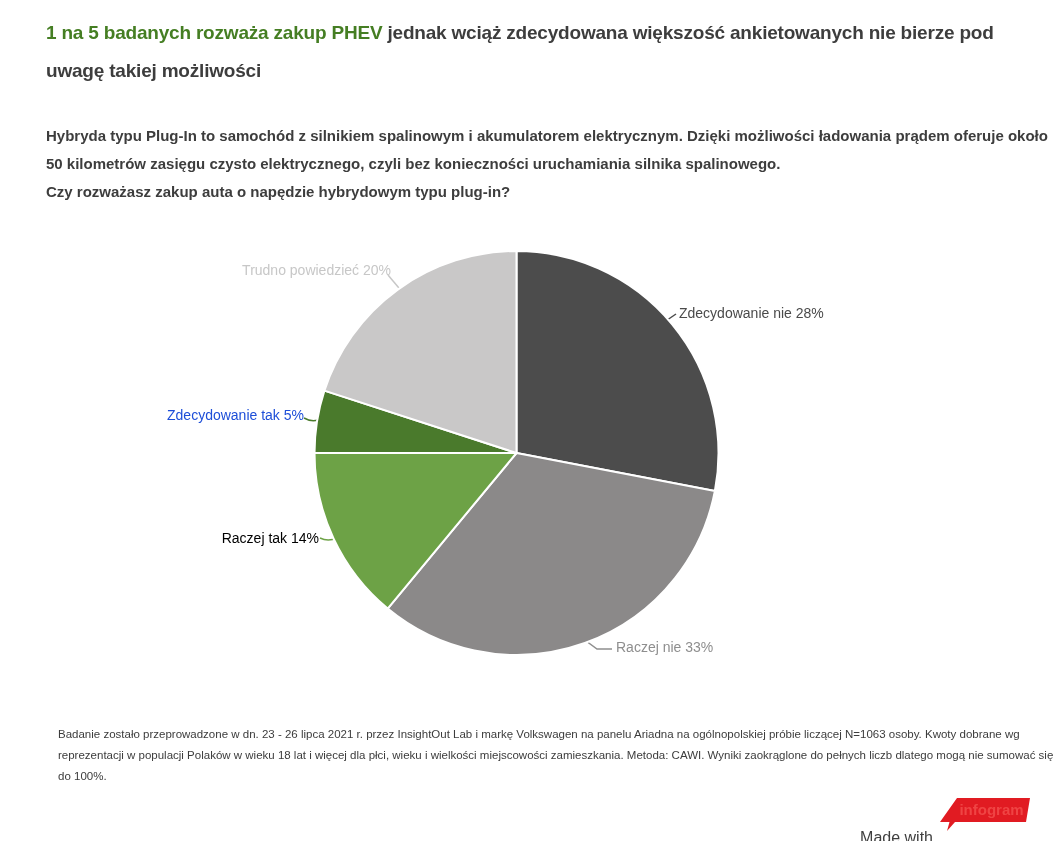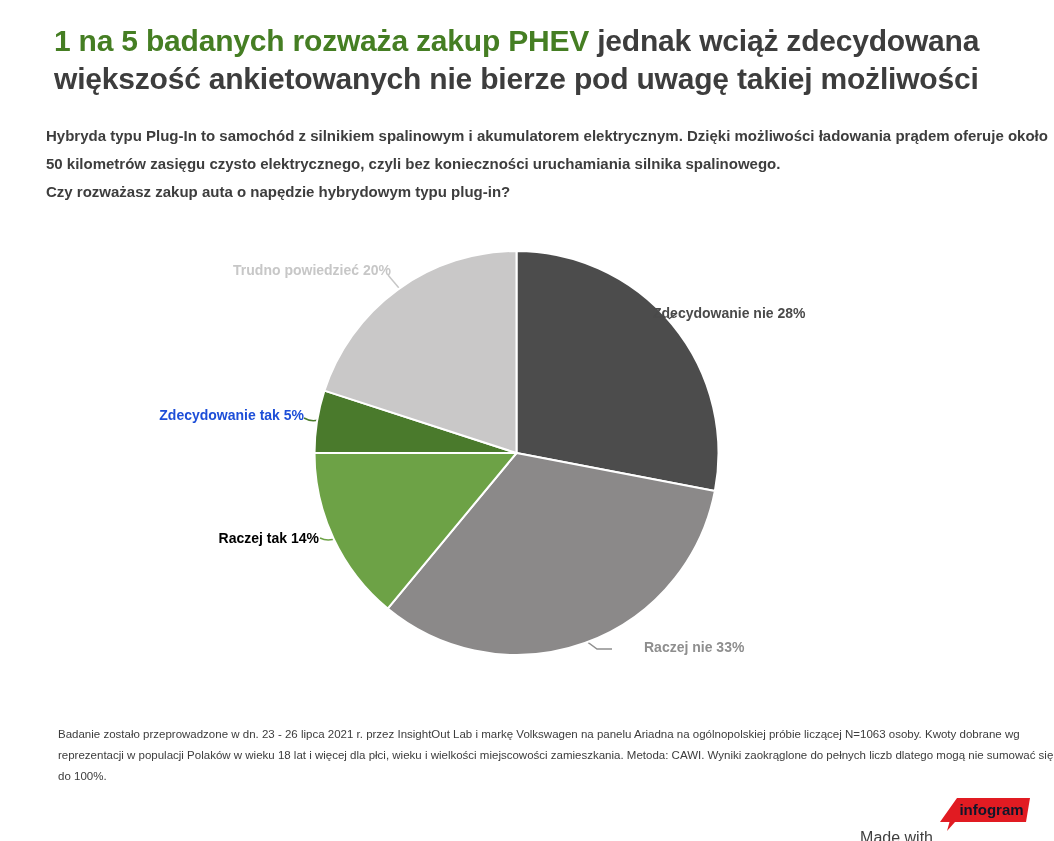--- a/index.html
+++ b/index.html
@@ -9,24 +9,24 @@
     height: 841px;
     background: #ffffff;
     font-family: "Liberation Sans", sans-serif;
     overflow: hidden;
   }
   .title {
     position: absolute;
     left: 46px;
     top: 14px;
     width: 985px;
-    font-size: 30px;
+    font-size: 19px;
     font-weight: bold;
     line-height: 38px;
-    margin: 8px;
+    margin: 0;
     letter-spacing: -0.2px;
   }
   .intro {
     position: absolute;
     left: 46px;
     top: 122px;
     width: 1010px;
     font-size: 15px;
     font-weight: bold;
     line-height: 28px;
@@ -36,26 +36,26 @@
     position: absolute;
     left: 0;
     top: 228px;
     width: 1054px;
     height: 465px;
   }
   .chart-area svg { position: absolute; left: 0; top: 0; }
   .pie-label {
     position: absolute;
     font-size: 14px;
-    font-weight: bold;
+    font-weight: normal;
     white-space: nowrap;
     line-height: 17px;
   }
-  .lbl-zdec-nie  { left: 653px; top: 77px; }
-  .lbl-raczej-nie{ left: 616px; top: 411px; margin-left: 28px; }
+  .lbl-zdec-nie  { left: 679px; top: 77px; }
+  .lbl-raczej-nie{ left: 616px; top: 411px; }
   .lbl-raczej-tak{ right: 735px; top: 302px; }
   .lbl-zdec-tak  { right: 750px; top: 179px; }
   .lbl-trudno    { right: 663px; top: 34px; }
   .footnote {
     position: absolute;
     left: 46px;
     top: 712px;
     width: 1000px;
     font-size: 11.5px;
     line-height: 21px;
@@ -78,21 +78,21 @@
   }
   .brand-badge svg { position: absolute; left: 0; top: 0; }
   .brand-badge .brand-text {
     position: absolute;
     left: 18px;
     top: 1px;
     width: 77px;
     height: 24px;
     line-height: 24px;
     text-align: center;
-    color: #0f172a;
+    color: #ef4444;
     font-size: 15px;
     font-weight: bold;
   }
 </style>
 </head>
 <body>
 
 <div class="page">
 
   <h1 class="title">

